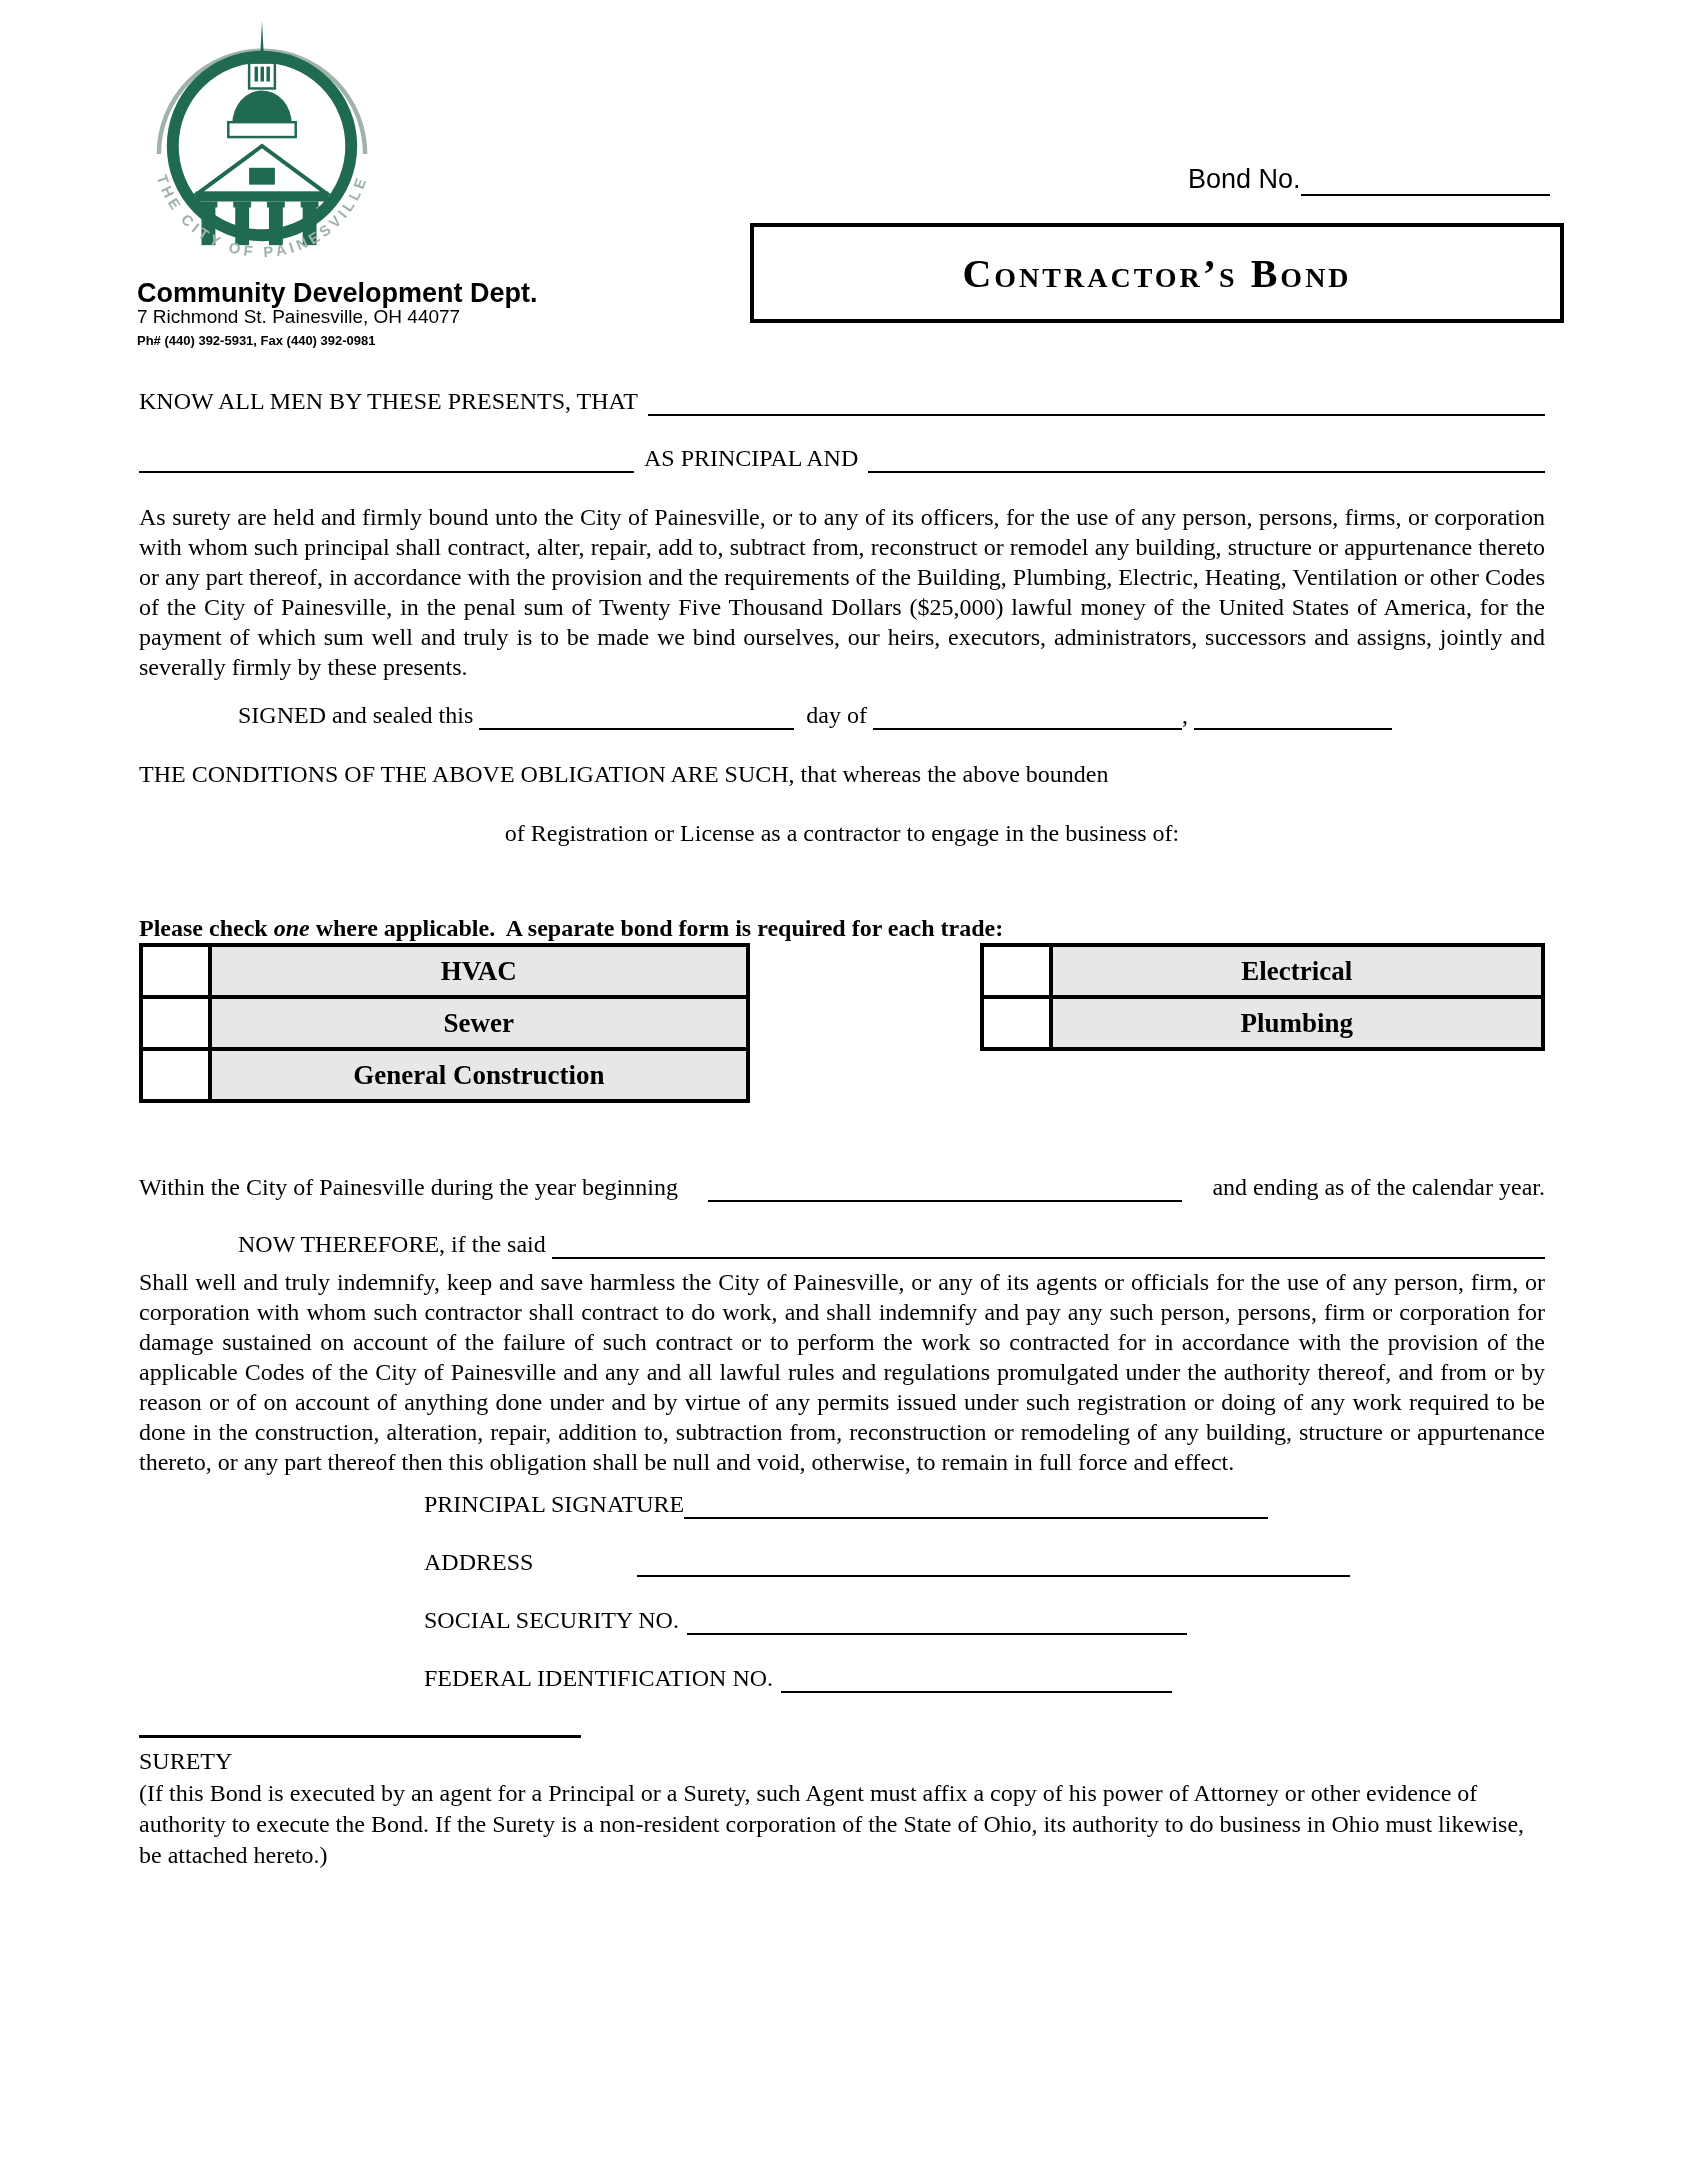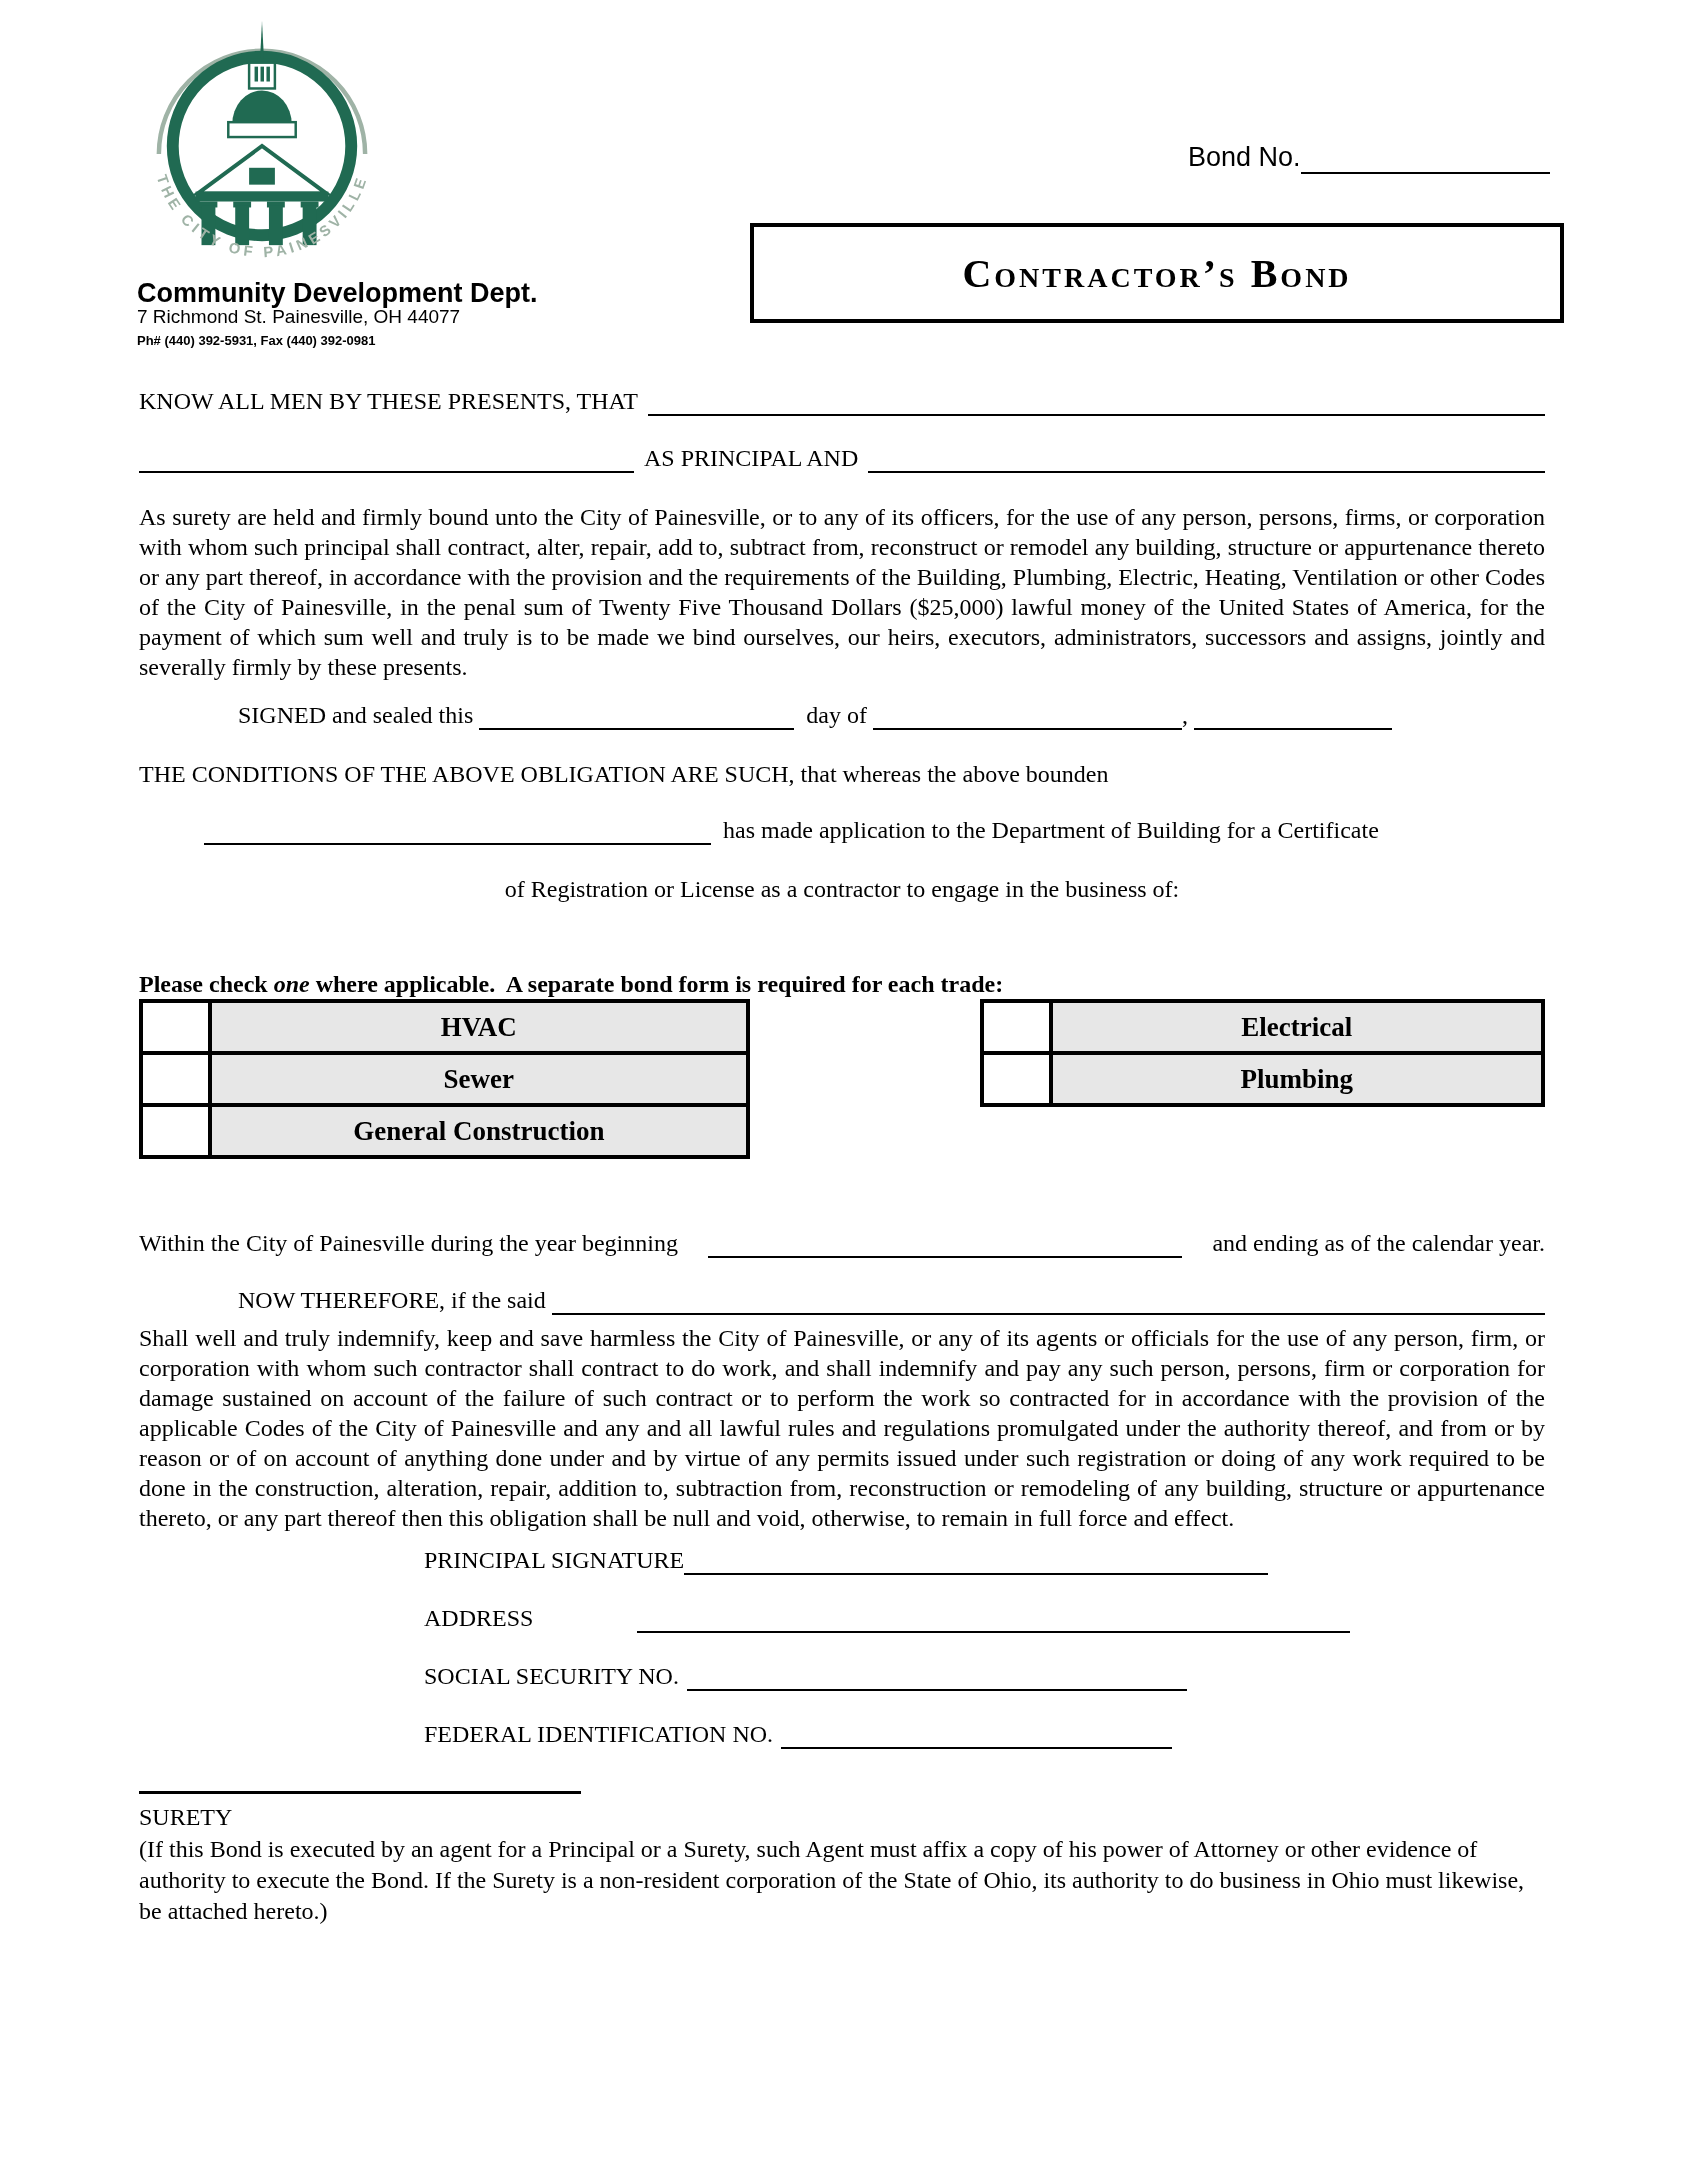--- a/index.html
+++ b/index.html
@@ -10,21 +10,21 @@
 
   
   .logo { position:absolute; left:144px; top:16px; width:236px; height:255px; }
   .logo-arc-text { font-family:"Liberation Sans", sans-serif; font-size:15px; font-weight:bold; letter-spacing:4px; fill:#9fb3a6; }
 
   .dept-block { position:absolute; left:137px; top:281px; font-family:"Liberation Sans", sans-serif; line-height:24px; }
   .dept-name  { font-size:27px; font-weight:bold; }
   .dept-addr  { font-size:19px; }
   .dept-phone { font-size:13px; font-weight:bold; }
 
-  .bondno-row { position:absolute; left:1188px; top:140px; display:flex; align-items:flex-end;
+  .bondno-row { position:absolute; left:1188px; top:162px; display:flex; align-items:flex-end;
                 font-family:"Liberation Sans", sans-serif; font-size:27px; line-height:34px; }
   .bondno-blank { width:249px; height:32px; border-bottom:2px solid #000; }
 
   .title-box { position:absolute; left:750px; top:223px; width:806px; height:92px; border:4px solid #000;
                display:flex; align-items:center; justify-content:center; background:#fff; }
   .title-text { font-variant:small-caps; font-weight:bold; font-size:40px; letter-spacing:3px; }
 
   
   .content { position:absolute; left:139px; top:378px; width:1406px; font-size:24px; line-height:30px; }
 
@@ -141,24 +141,20 @@
       <span>SIGNED and sealed this</span>
       <span class="blank" style="width:315px;"></span>
       <span class="mid">day of</span>
       <span class="blank" style="width:309px;"></span>
       <span>,</span>
       <span class="blank" style="width:198px;"></span>
     </div>
 
     <div class="line-conditions">THE CONDITIONS OF THE ABOVE OBLIGATION ARE SUCH, that whereas the above bounden</div>
 
-    <div class="row line-application">
-      <span class="blank" style="width:507px;"></span>
-      <span class="app-text">has made application to the Department of Building for a Certificate</span>
-    </div>
 
     <div class="line-registration">of Registration or License as a contractor to engage in the business of:</div>
 
     <div class="line-instruction">
       <span>Please check </span><span style="font-style:italic;">one</span><span> where applicable.  A separate bond form is required for each trade:</span>
     </div>
 
     <div class="tables-row">
       <table class="trade-table trade-left">
         <tbody>

